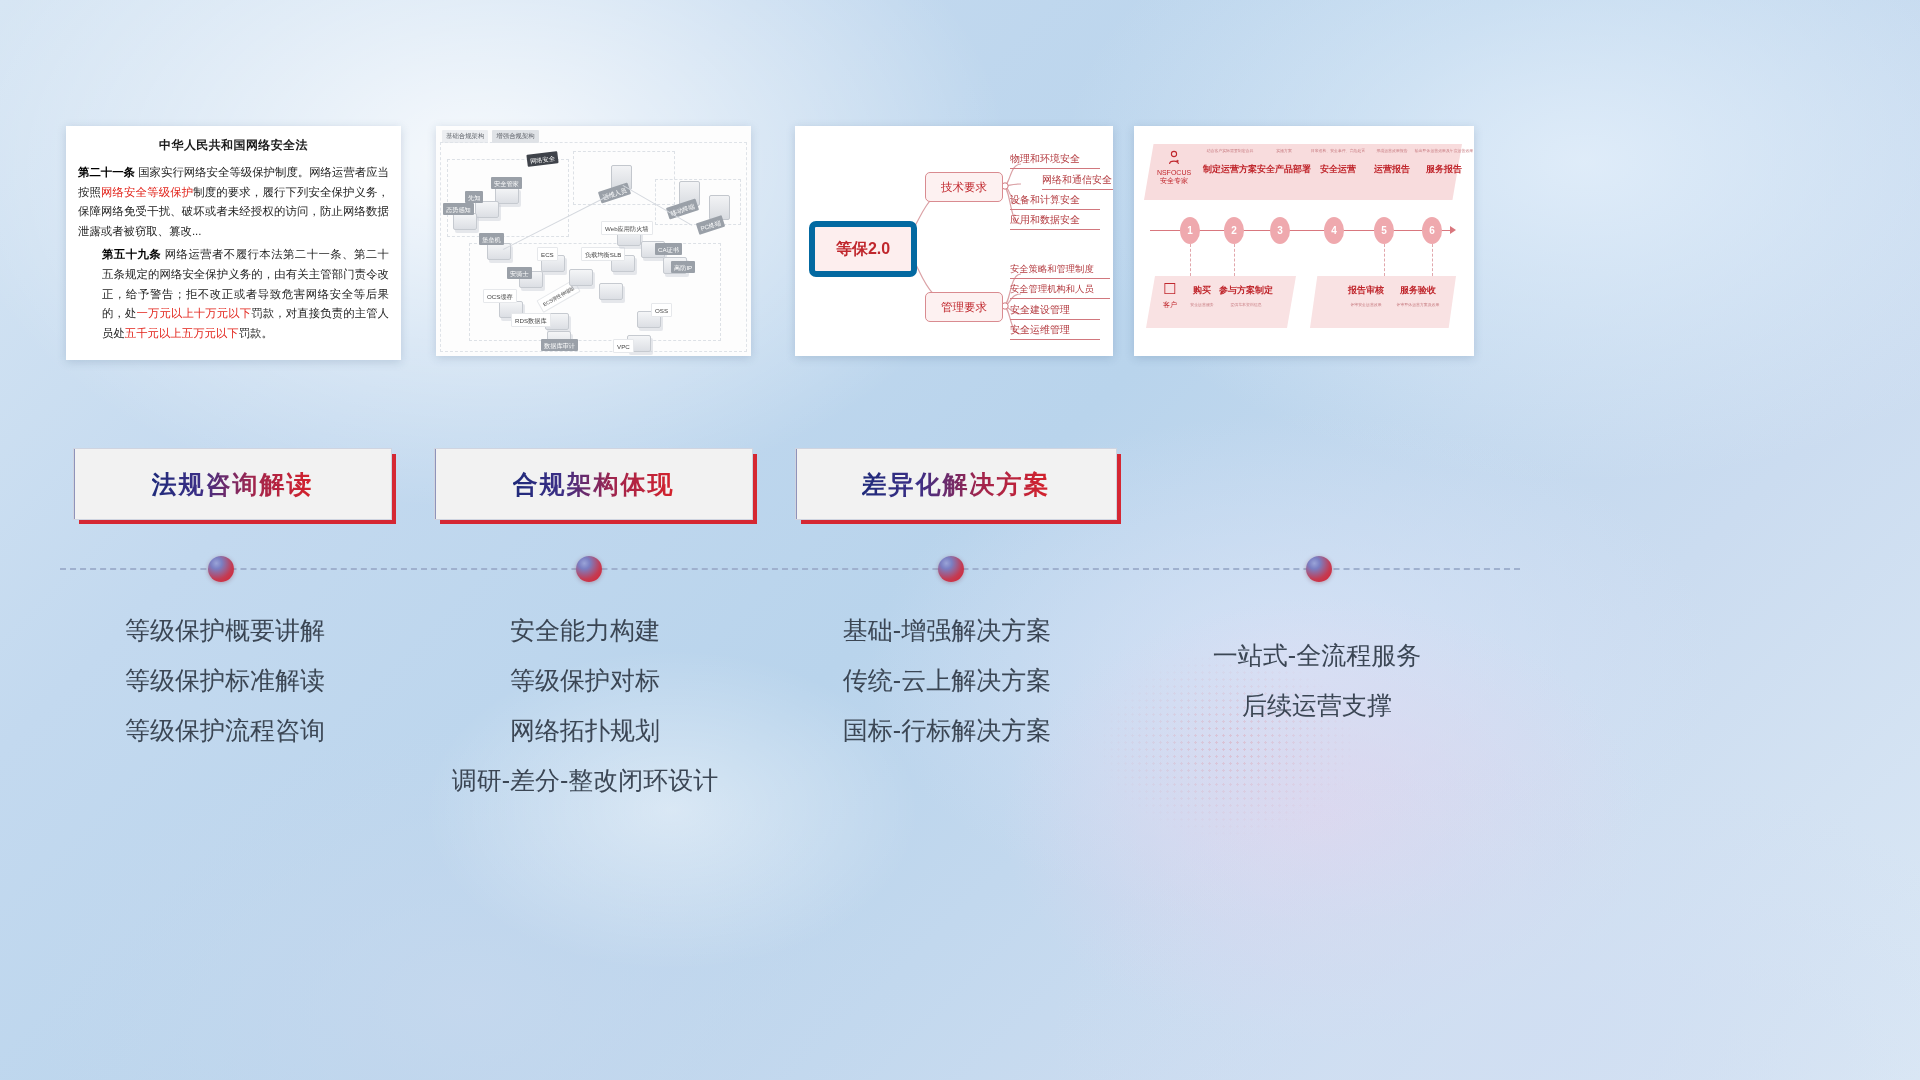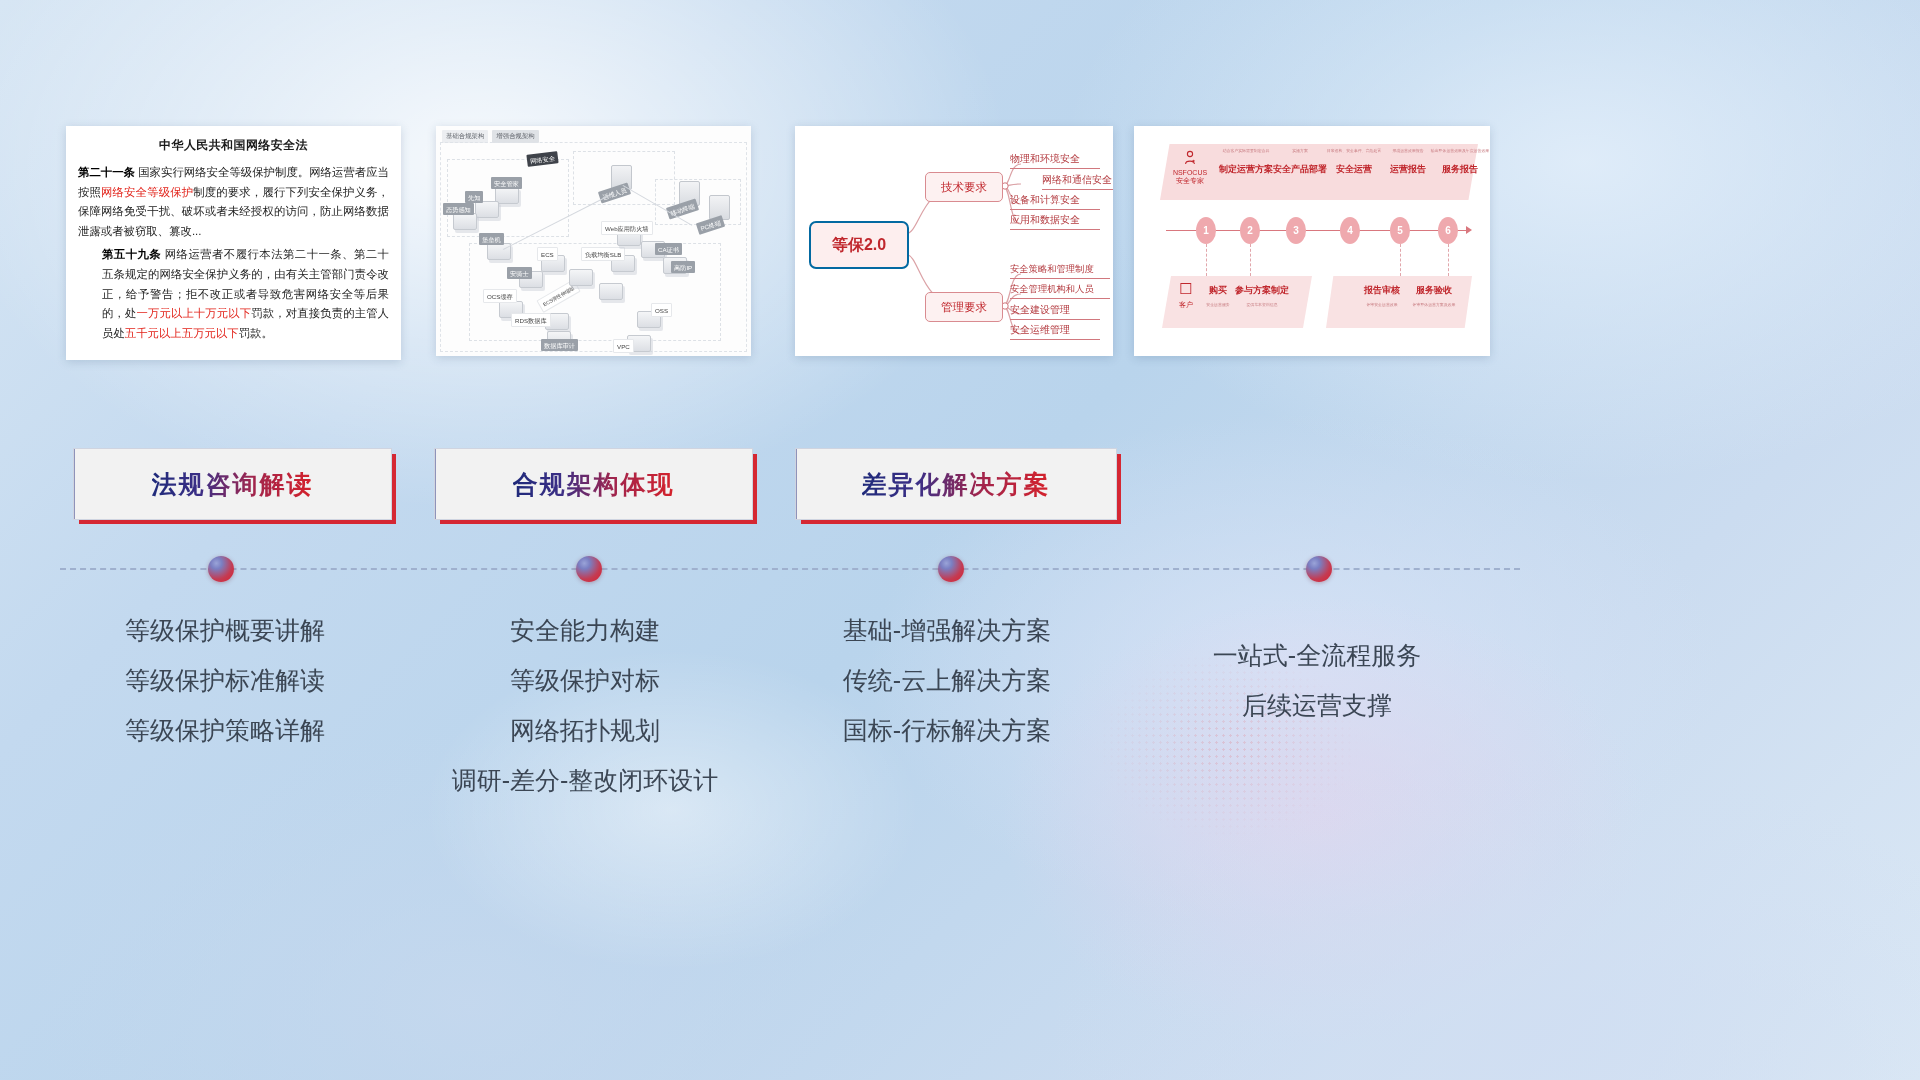--- a/index.html
+++ b/index.html
@@ -35,21 +35,21 @@
 
   #page{position:absolute;inset:0;z-index:2;}
 
   
   .cards{position:absolute;left:0;top:126px;width:1920px;height:240px;}
   .card{position:absolute;top:0;background:#ffffff;
         box-shadow:0 2px 9px rgba(40,70,110,.18);overflow:hidden;}
   .card.c1{left:66px;width:335px;height:234px;}
   .card.c2{left:436px;width:315px;height:230px;}
   .card.c3{left:795px;width:318px;height:230px;}
-  .card.c4{left:1134px;width:340px;height:230px;padding-left:16px;}
+  .card.c4{left:1134px;width:340px;height:230px;}
 
   
   .law{padding:11px 12px 8px 12px;box-sizing:border-box;height:100%;}
   .law-title{text-align:center;font-weight:bold;font-size:12px;color:#1a1a1a;
              letter-spacing:.4px;margin-bottom:9px;}
   .law-p{font-size:11.4px;line-height:19.6px;color:#232323;text-align:justify;}
   .law-p b{font-weight:bold;color:#000;}
   .law-p .hl{color:#e2231a;}
   .law-p+.law-p{margin-top:4px;margin-left:24px;}
 
@@ -71,21 +71,21 @@
         border:1px solid #c3c7cd;border-radius:2px;}
   .tag{position:absolute;font-size:6.2px;line-height:9px;white-space:nowrap;
         background:#9aa0a8;color:#fff;padding:1.5px 3px;border-radius:1px;}
   .tag.lite{background:#fff;color:#444;border:1px solid #e6e8eb;}
   .tag.dark{background:#3f434a;}
   .conn{position:absolute;background:#d4d8de;height:1px;transform-origin:0 0;}
 
   
   .mm{position:relative;width:100%;height:100%;}
   .mm-root{position:absolute;left:14px;top:95px;width:96px;height:44px;
-      background:#fdeeee;border:2px solid #0369a1;border-radius:7px;
+      background:#fdeeee;border:6px solid #0369a1;border-radius:7px;
       display:flex;align-items:center;justify-content:center;
       color:#c0272d;font-size:16px;font-weight:600;}
   .mm-branch{position:absolute;width:76px;height:28px;background:#fdf1f1;
       border:1px solid #d98b90;border-radius:5px;
       display:flex;align-items:center;justify-content:center;
       color:#c0272d;font-size:11.5px;}
   .mm-b1{left:130px;top:46px;}
   .mm-b2{left:130px;top:166px;}
   .mm-leaf{position:absolute;left:215px;width:90px;color:#b33a3f;font-size:10px;
       padding-bottom:2px;border-bottom:1.6px solid #d1787e;white-space:nowrap;}
@@ -440,21 +440,21 @@
   <div class="axis"></div>
   <div class="node-dot n1"></div>
   <div class="node-dot n2"></div>
   <div class="node-dot n3"></div>
   <div class="node-dot n4"></div>
 
   <div class="lists">
     <div class="listcol lc1">
       <div class="li">等级保护概要讲解</div>
       <div class="li">等级保护标准解读</div>
-      <div class="li">等级保护策略详解</div>
+      <div class="li">等级保护流程咨询</div>
     </div>
     <div class="listcol lc2">
       <div class="li">安全能力构建</div>
       <div class="li">等级保护对标</div>
       <div class="li">网络拓扑规划</div>
       <div class="li">调研-差分-整改闭环设计</div>
     </div>
     <div class="listcol lc3">
       <div class="li">基础-增强解决方案</div>
       <div class="li">传统-云上解决方案</div>

